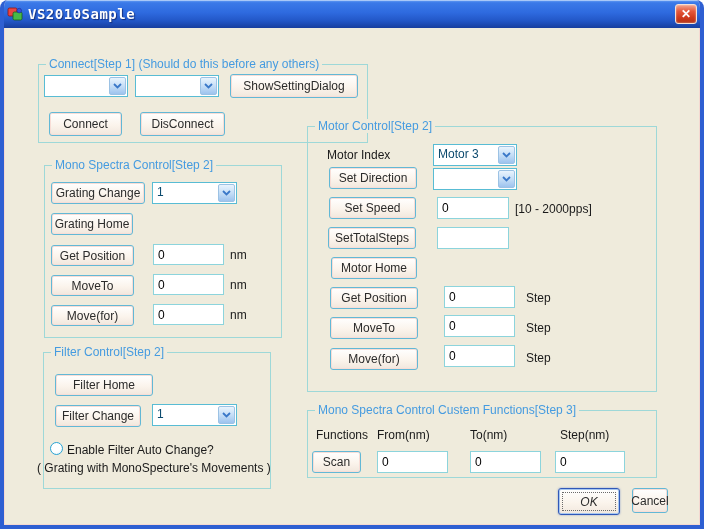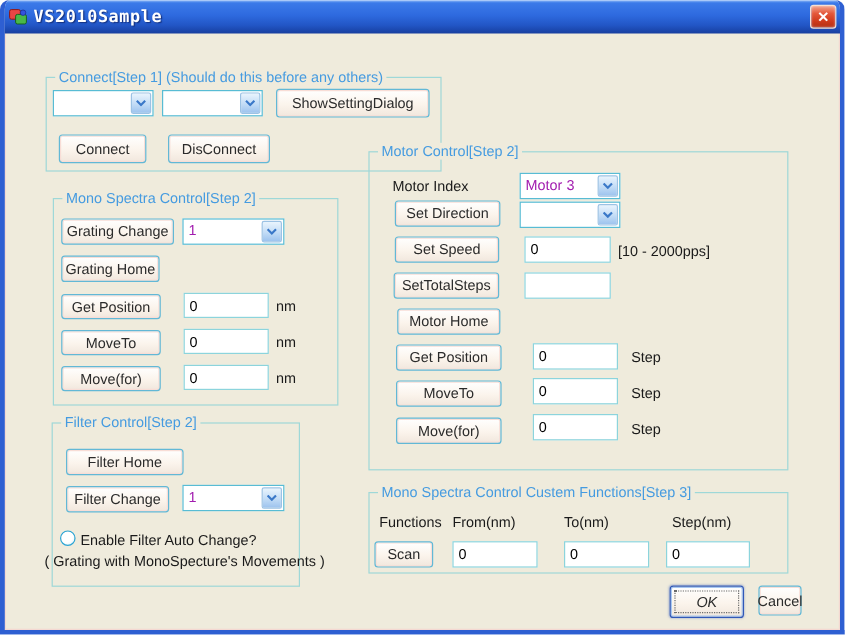--- a/index.html
+++ b/index.html
@@ -59,21 +59,21 @@
   input.field {
     position:absolute; background:#fff; border:1px solid #8CD4DC;
     font-family:"Liberation Sans", sans-serif; font-size:12px; color:#000;
     padding:0 0 0 4px;
   }
 
   .combo {
     position:absolute; background:#fff; border:1px solid #58BCD4;
     display:flex; align-items:stretch;
   }
-  .combo .val { flex:1; padding:2px 0 0 4px; font-size:12px; color:#a21caf; overflow:hidden; white-space:nowrap; }
+  .combo .val { flex:1; padding:2px 0 0 4px; font-size:12px; color:#0c4a6e; overflow:hidden; white-space:nowrap; }
   .combo .dd {
     width:17px; margin:1px;
     background: linear-gradient(180deg,#E9F4FD 0%,#C2DCF6 55%,#9DC3EE 100%);
     border:1px solid #9CC2E4; border-radius:2px;
     display:flex; align-items:center; justify-content:center;
   }
 
   .txt { position:absolute; white-space:nowrap; color:#1a1a1a; }
 
   .radio {
@@ -145,21 +145,21 @@
   <span class="txt" style="left:226px; top:248px;">nm</span>
 
   <div class="btn" style="left:47px; top:275px; width:83px; height:21px;">MoveTo</div>
   <input class="field" style="left: 149px; top: 274px; width: 71px; height: 21px;" value="0">
   <span class="txt" style="left:226px; top:278px;">nm</span>
 
   <div class="btn" style="left:47px; top:305px; width:83px; height:21px;">Move(for)</div>
   <input class="field" style="left: 149px; top: 304px; width: 71px; height: 21px;" value="0">
   <span class="txt" style="left:226px; top:308px;">nm</span>
 
-  <div class="group" style="left:39px; top:352px; width:207px; height:137px;">
+  <div class="group" style="left:39px; top:352px; width:228px; height:137px;">
     <span class="glabel">Filter Control[Step 2]</span>
   </div>
 
   <div class="btn" style="left:51px; top:374px; width:98px; height:22px;">Filter Home</div>
   <div class="btn" style="left:51px; top:405px; width:86px; height:22px;">Filter Change</div>
   <div class="combo" style="left:148px; top:404px; width:85px; height:22px;">
     <span class="val">1</span>
     <span class="dd">
       <svg width="9" height="6" viewBox="0 0 9 6">
           <path d="M1 1 L4.5 4.5 L8 1" stroke="#3A78C8" stroke-width="1.8" fill="none"></path>

